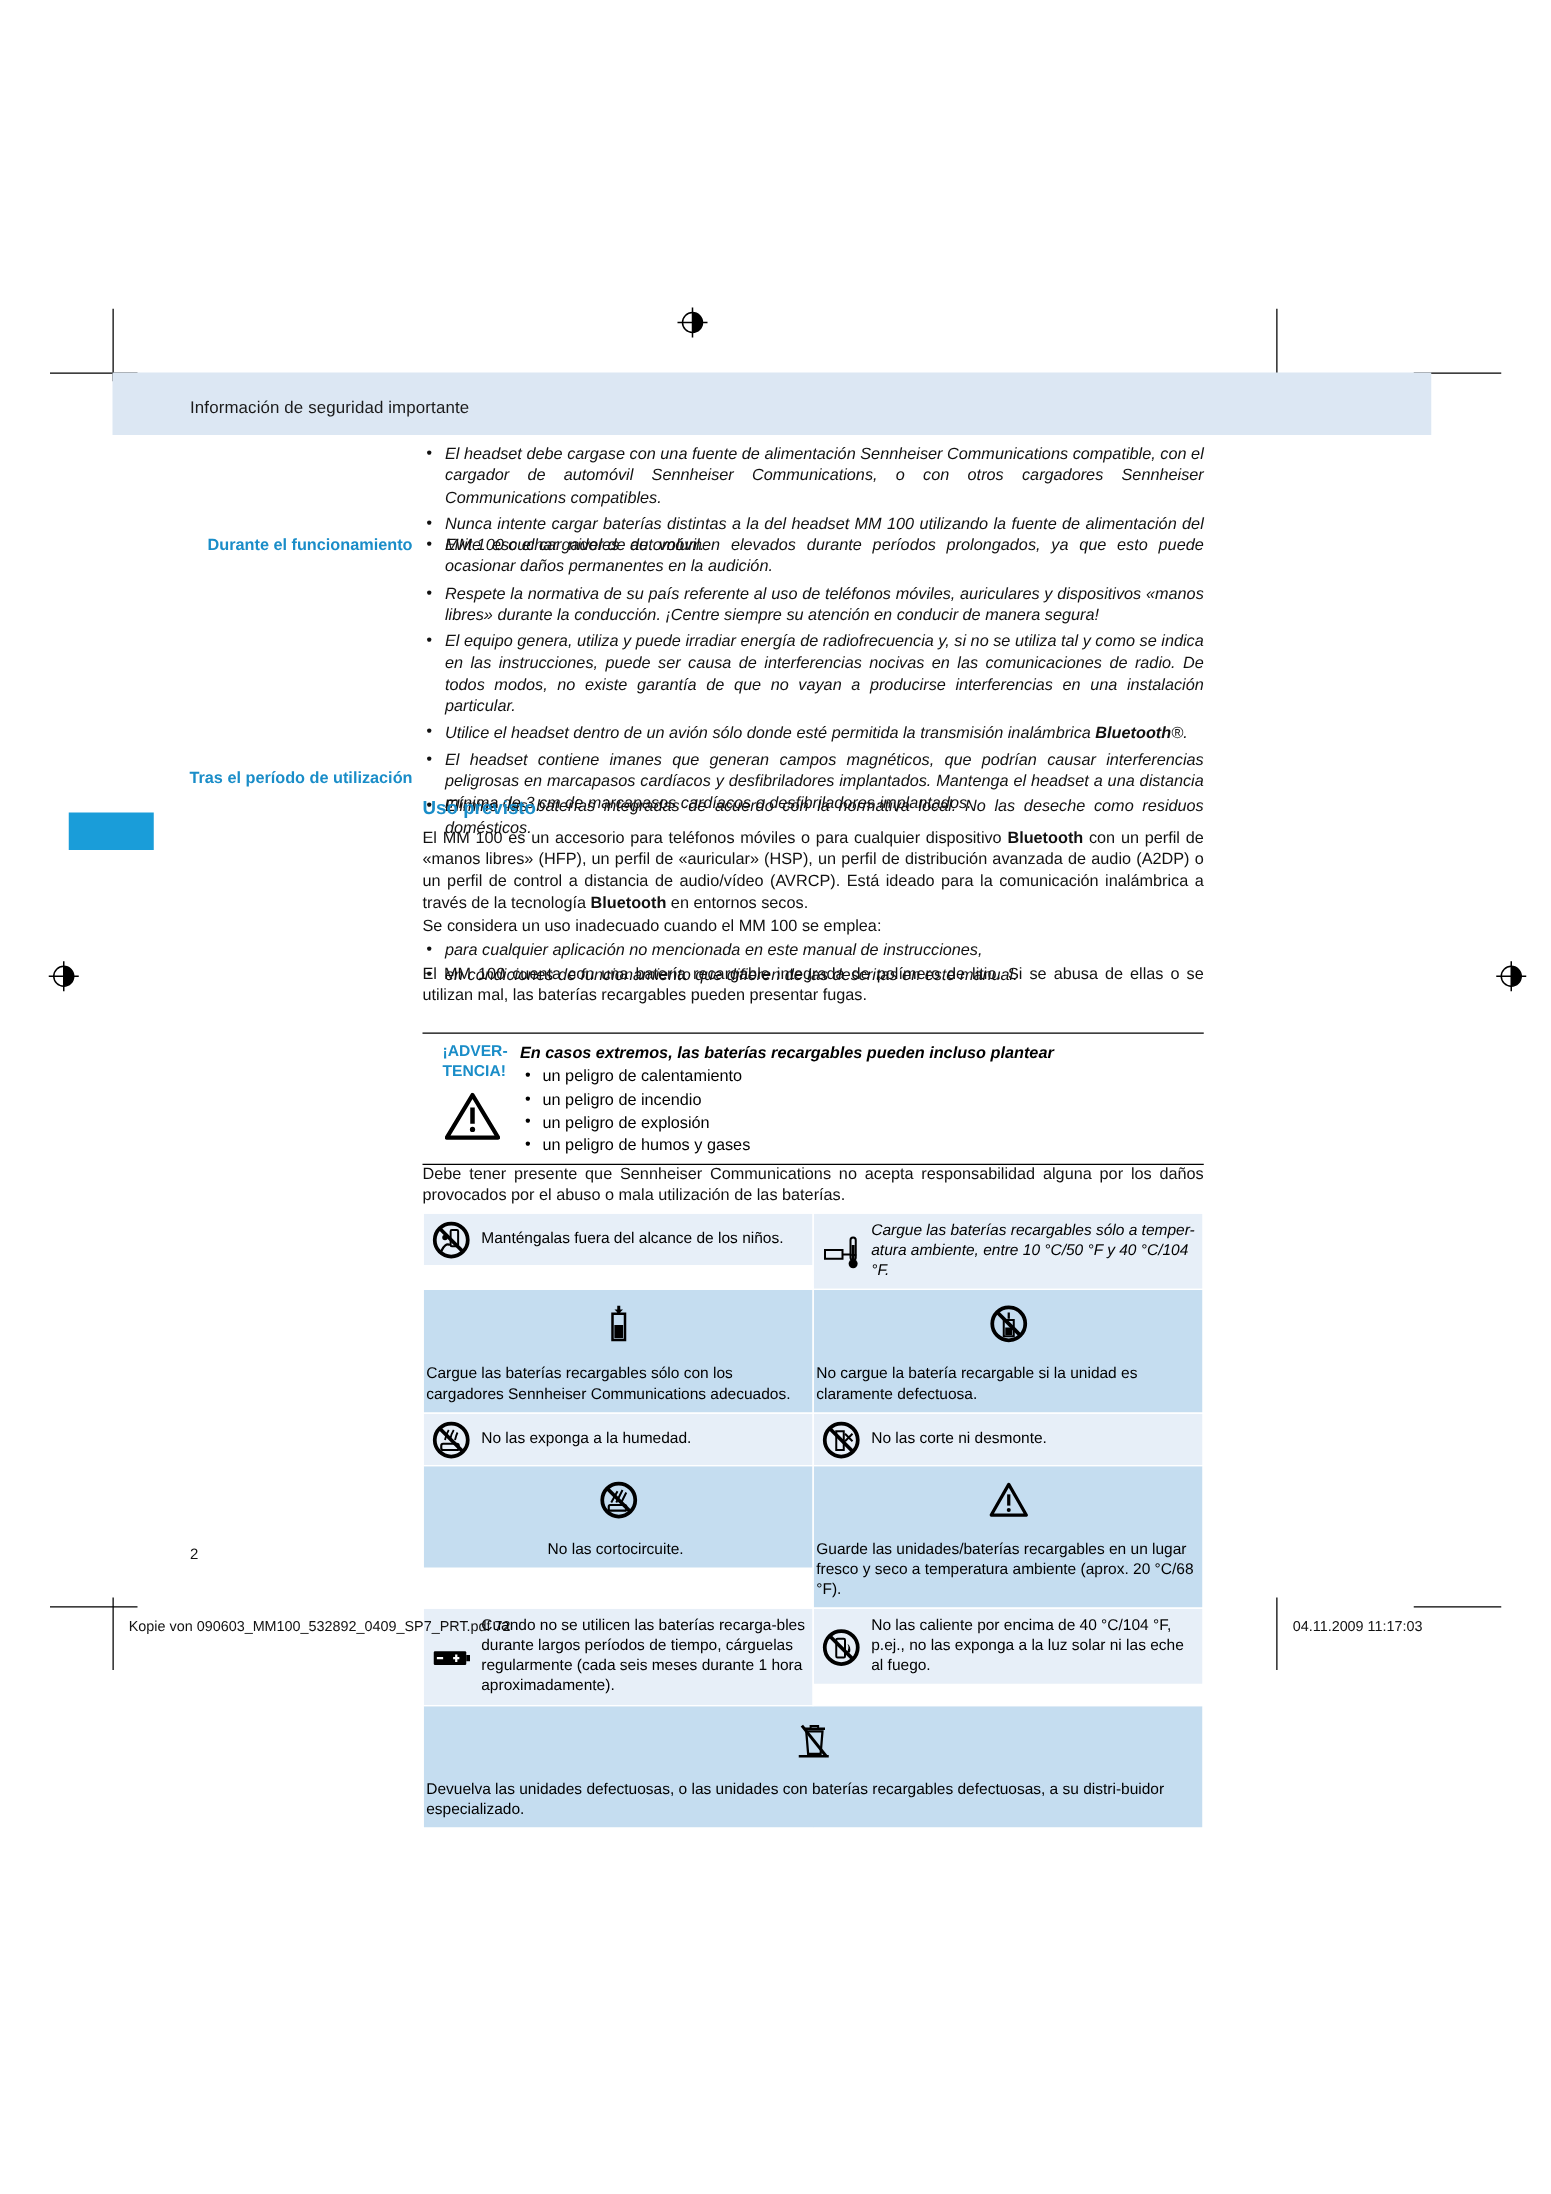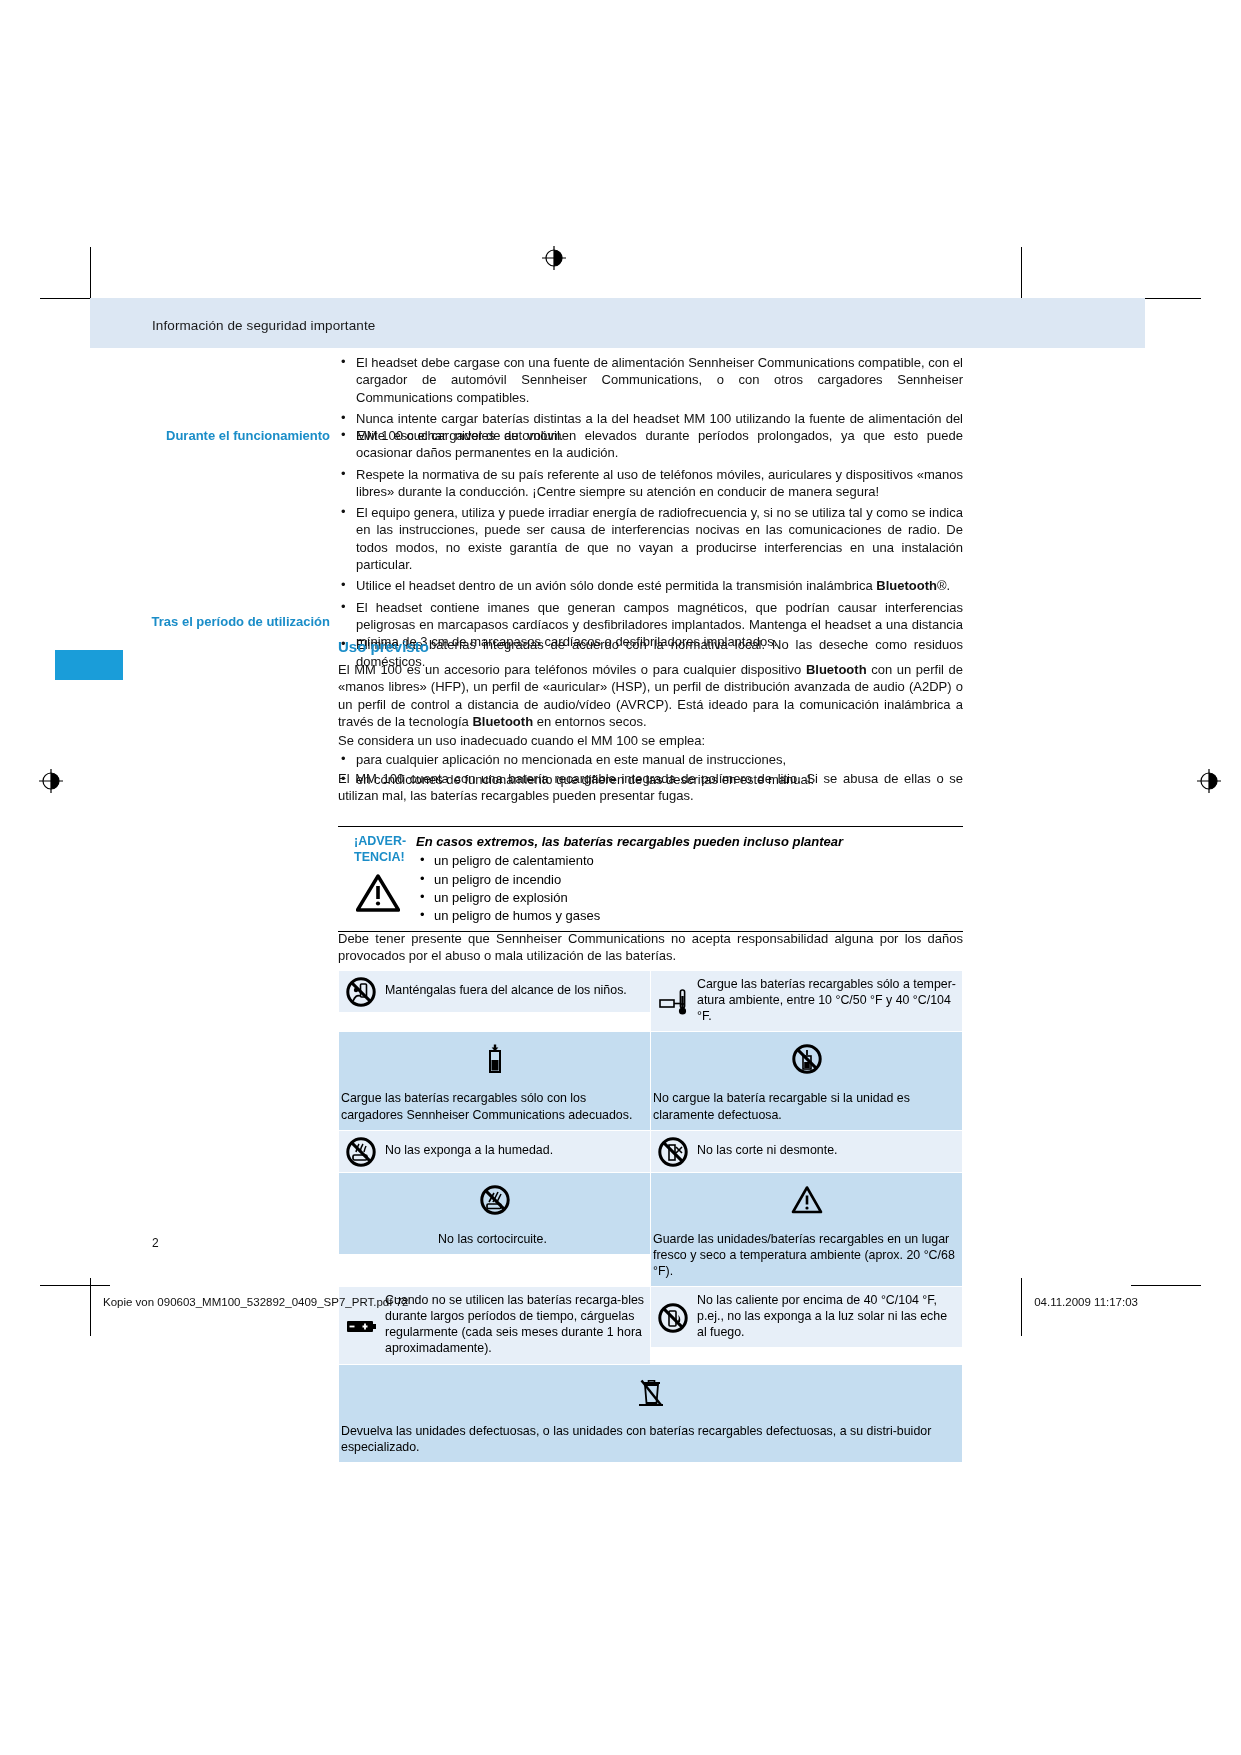--- a/index.html
+++ b/index.html
@@ -80,20 +80,21 @@
     list-style: none;
     margin: 0;
     padding: 0;
   }
   ul.bullets > li {
     position: relative;
     padding-left: 18px;
     margin: 0 0 4px 0;
     text-align: justify;
     text-align-last: left;
+    font-style: italic;
   }
   ul.bullets > li::before {
     content: "\2022";
     position: absolute;
     left: 3px;
     top: -1px;
     font-size: 13px;
   }
   ul.bullets.tight > li { margin-bottom: 2px; }
 
@@ -366,21 +367,21 @@
                 <circle cx="16" cy="16" r="13.2" fill="none" stroke="#000" stroke-width="3"></circle>
                 <rect x="15.5" y="8" width="6" height="13" rx="1" fill="none" stroke="#000" stroke-width="1.6"></rect>
                 <circle cx="11" cy="14" r="2.2" fill="#000"></circle>
                 <path d="M8 25 q3-7 7-5" fill="none" stroke="#000" stroke-width="1.8"></path>
                 <path d="M6.6 6.6 L25.4 25.4" stroke="#000" stroke-width="3"></path>
               </svg>
             </div>
             <div class="tx">Manténgalas fuera del alcance de los niños.</div>
           </div>
         </td>
-        <td style="width:50%;">
+        <td style="width:50%;font-style:italic;">
           <div class="cell shade-a">
             <div class="ic">
               <svg width="32" height="32" viewBox="0 0 32 32">
                 <rect x="3" y="14" width="14" height="7" fill="none" stroke="#000" stroke-width="1.6"></rect>
                 <path d="M17 17.5 h7" stroke="#000" stroke-width="1.6"></path>
                 <path d="M24 18 L28 18" stroke="#000" stroke-width="1.6"></path>
                 <rect x="23.4" y="4" width="4.2" height="18" rx="2" fill="none" stroke="#000" stroke-width="1.6"></rect>
                 <circle cx="25.5" cy="25" r="3.6" fill="#000"></circle>
                 <rect x="24.3" y="10" width="2.4" height="14" fill="#000"></rect>
               </svg>

